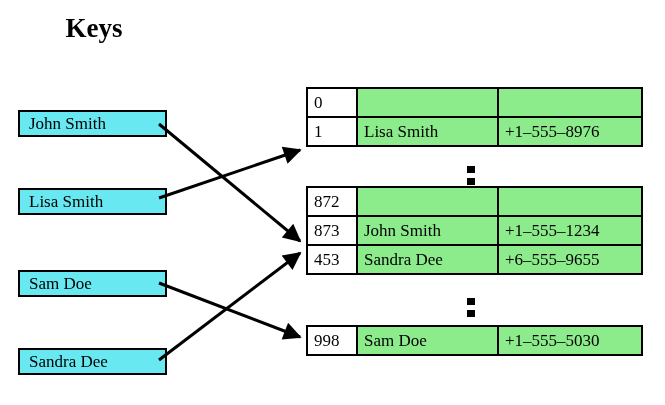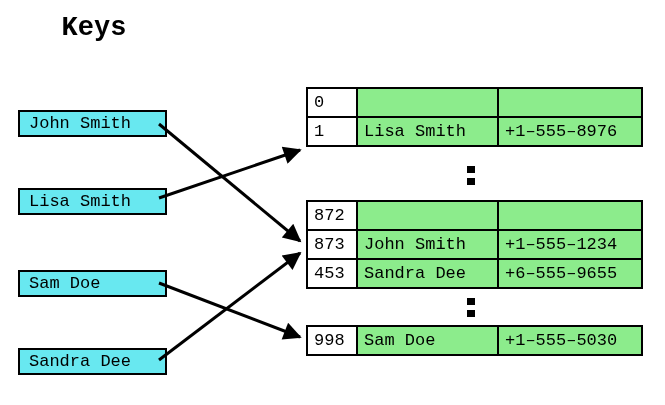--- a/index.html
+++ b/index.html
@@ -5,21 +5,21 @@
   html, body {
     margin: 0;
     padding: 0;
     background: #ffffff;
   }
   .stage {
     position: relative;
     width: 665px;
     height: 405px;
     background: #ffffff;
-    font-family: Liberation Mono, monospace;
+    font-family: Liberation Serif, serif;
     color: #000;
     overflow: hidden;
   }
   .hdr {
     position: absolute;
     font-weight: bold;
     font-size: 27px;
     line-height: 29px;
     text-align: center;
     white-space: nowrap;
@@ -44,21 +44,21 @@
   .kb-sam    { top: 270px; }
   .kb-sandra { top: 348px; }
 
   .tbl {
     position: absolute;
     left: 306px;
     border-collapse: collapse;
     table-layout: fixed;
   }
   .tbl-1 { top: 87px; }
-  .tbl-2 { top: 200px; }
+  .tbl-2 { top: 186px; }
   .tbl-3 { top: 325px; }
   .tbl td {
     border: 2px solid var(--line, #000);
     height: 27px;
     font-size: 17px;
     padding: 0 0 0 6px;
     overflow: hidden;
     white-space: nowrap;
   }
   .td-index  { width: 42px;  background: #ffffff; }

